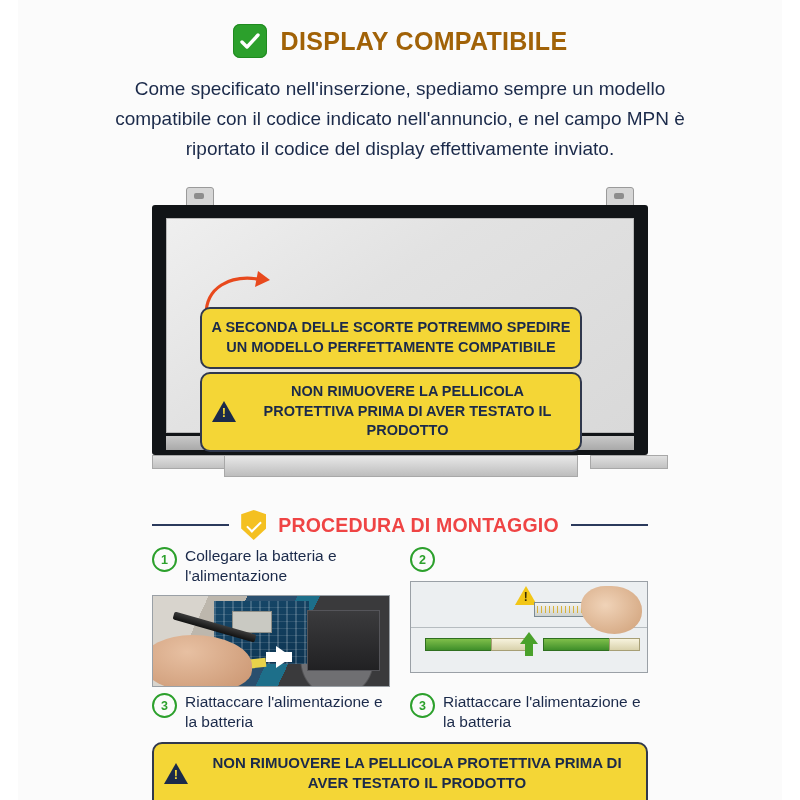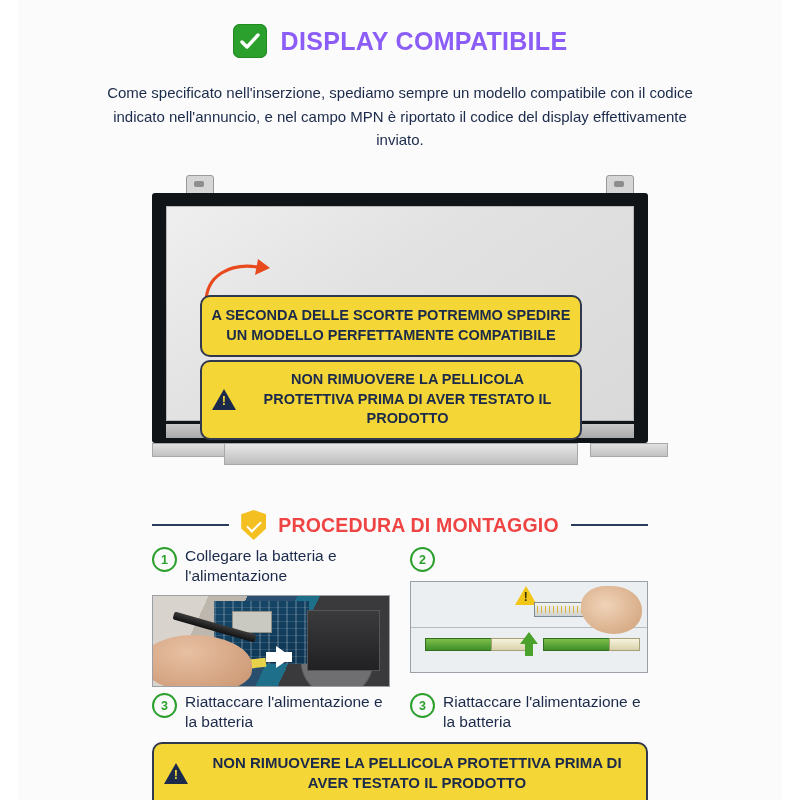--- a/index.html
+++ b/index.html
@@ -51,37 +51,37 @@
     background: #2ca02c;
     display: flex;
     align-items: center;
     justify-content: center;
     box-shadow: inset 0 0 0 1px #1f8a1f;
   }
   .check-box svg { display: block; }
   .title-text {
     font-size: 25px;
     font-weight: bold;
-    color: #8b5cf6;
+    color: #a16207;
     letter-spacing: 0.3px;
   }
   .intro {
-    margin: 23px auto 0 auto;
+    margin: 16px auto 0 auto;
     width: 600px;
-    font-size: 15px;
+    font-size: 19px;
     line-height: 1.58;
     color: #1b2a4a;
     text-align: center;
   }
 
   
   .display-wrap {
     position: absolute;
     left: 152px;
-    top: 175px;
+    top: 187px;
     width: 516px;
     height: 300px;
   }
   .screen-outer {
     position: absolute;
     left: 0;
     top: 18px;
     width: 496px;
     height: 250px;
     background: #111417;

